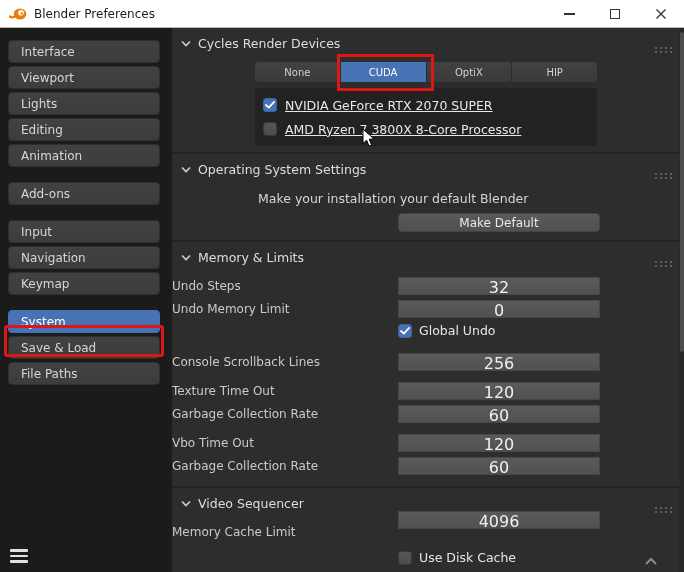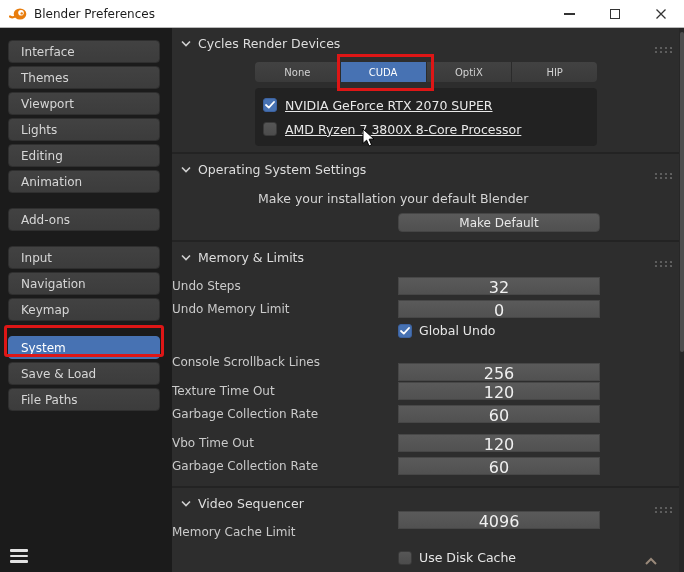--- a/index.html
+++ b/index.html
@@ -134,23 +134,20 @@
           </svg>
       </div>
     </div>
   </div>
 
   <div class="sidebar">
     <div class="side-item">
         <span>Interface</span>
       </div>
     <div class="side-item">
-        <span>Themes</span>
-      </div>
-    <div class="side-item">
         <span>Viewport</span>
       </div>
     <div class="side-item">
         <span>Lights</span>
       </div>
     <div class="side-item">
         <span>Editing</span>
       </div>
     <div class="side-item">
         <span>Animation</span>
@@ -311,21 +308,21 @@
       <div class="check-row" style="top:81px;">
         <span class="checkbox checked">
           <svg width="10" height="8" viewBox="0 0 10 8">
               <polyline points="1,4 3.8,6.6 9,1" fill="none" stroke="#ffffff" stroke-width="1.8" stroke-linecap="round" stroke-linejoin="round"></polyline>
             </svg>
         </span>
         <span class="clabel">Global Undo</span>
       </div>
 
       <div class="prop-label" style="top:113px;">Console Scrollback Lines</div>
-      <div class="field" style="top:111px;margin-top:10px;">
+      <div class="field" style="top:111px;">
           <span>256</span>
         </div>
 
       <div class="prop-label" style="top:142px;">Texture Time Out</div>
       <div class="field" style="top:140px;">
           <span>120</span>
         </div>
 
       <div class="prop-label" style="top:165px;">Garbage Collection Rate</div>
       <div class="field" style="top:163px;">

